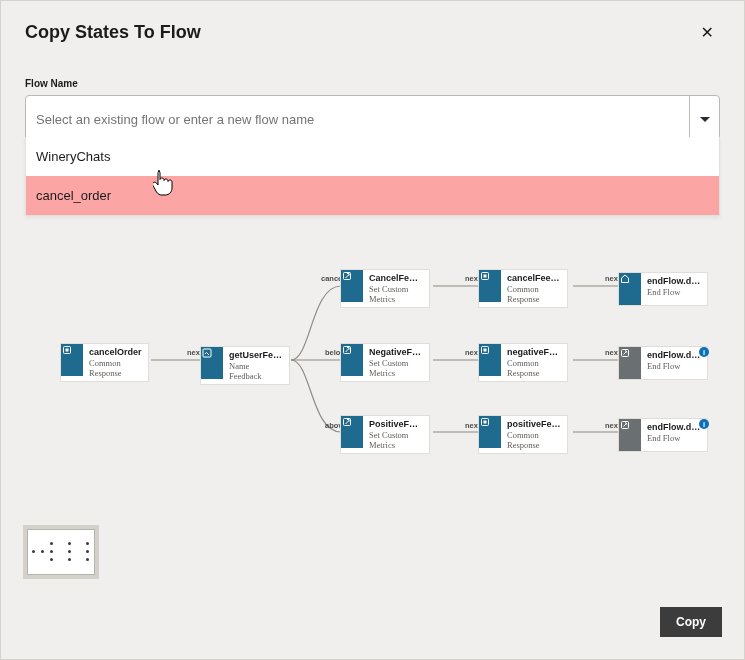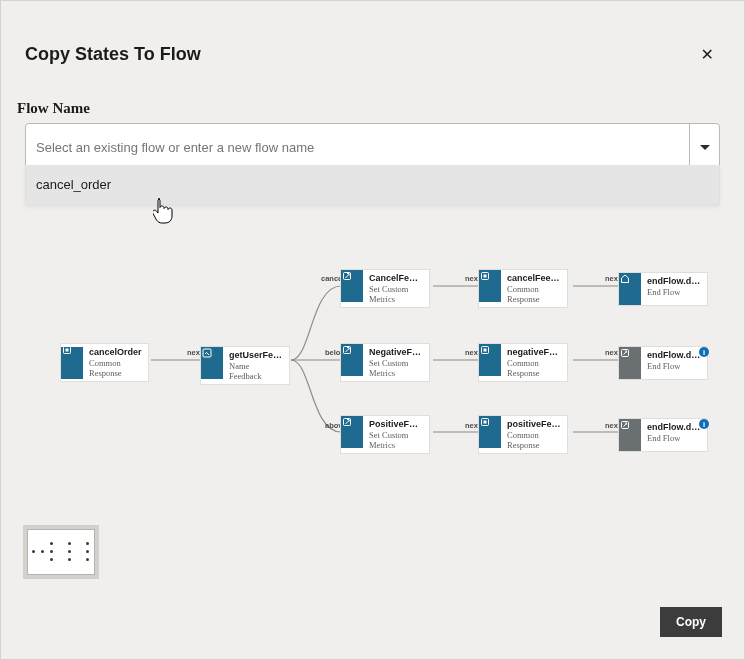--- a/index.html
+++ b/index.html
@@ -6,25 +6,25 @@
   html, body { margin:0; padding:0; }
   body {
     width:745px; height:660px;
     background:#f1efed;
     font-family:Arial, Helvetica, sans-serif;
     color:#1b1b1b;
     position:relative;
     border:1px solid #d6d2cd;
     overflow:hidden;
   }
-  .header { padding:28px 24px 4px 24px; display:flex; align-items:center;margin-top:12px; }
+  .header { padding:18px 24px 4px 24px; display:flex; align-items:center; }
   .header h1 { font-size:18px; margin:0; font-weight:700; flex:1; }
   .close { font-size:16px; cursor:pointer; padding:4px 6px; }
 
-  .field-label { font-size:15px; font-weight:700; padding:28px 24px 6px 16px;font-family:Liberation Serif, serif; }
+  .field-label { font-size:10px; font-weight:700; padding:28px 24px 6px 24px; }
   .combo { margin:0 24px; position:relative; }
   .combo-input-wrap {
     display:flex; background:#fff;
     border:1px solid #bcb8b3; border-radius:4px; height:48px;
   }
   .combo input {
     flex:1; border:none; outline:none; padding:0 10px;
     font-size:13px; color:#555; background:transparent;
   }
   .combo input::placeholder { color:#757575; }
@@ -38,21 +38,21 @@
     border-right:5px solid transparent; border-top:5px solid #2b2b2b;
   }
   .dropdown {
     position:absolute; top:42px; left:0; right:0;
     background:#fff; border:1px solid #e3e0dc; border-top:none;
     box-shadow:0 2px 4px rgba(0,0,0,0.06);
   }
   .dd-item {
     font-size:13px; padding:12px 10px; cursor:pointer;
   }
-  .dd-item.hovered { background:#e5e5e5; }
+  .dd-item.hovered { background:#fca5a5; }
   .cursor {
     position:absolute; left:128px; top:74px; pointer-events:none;
   }
 
   .canvas {
     position:absolute; left:0; top:258px; width:745px; height:220px;
   }
   .canvas svg { position:absolute; left:0; top:0; }
 
   .node {
@@ -111,20 +111,21 @@
 <div class="field-label">Flow Name</div>
 
 <div class="combo">
   <div class="combo-input-wrap">
     <input type="text" placeholder="Select an existing flow or enter a new flow name" style="">
     <div class="combo-caret">
       <div class="caret-down"></div>
     </div>
   </div>
   <div class="dropdown">
+    <div class="dd-item">WineryChats</div>
     <div class="dd-item hovered">cancel_order</div>
   </div>
 
   <svg class="cursor" width="24" height="28" viewBox="0 0 24 28">
     <path d="M7 2c1.2 0 2 .9 2 2v6.5c.3-.9 1-1.5 2-1.5s2 .8 2 2v.5c.3-.8 1-1.5 2-1.5s2 .8 2 2v.5c.3-.8 1-1.5 2-1.5s2 .8 2 2v6c0 3.8-2.5 7-7 7h-3c-2.4 0-4-1-5.5-3L2 16.5c-.7-1-.5-2.3.5-3 1-.6 2.3-.4 3 .6L7 16V4c0-1.1.8-2 2-2z" transform="translate(-2,0)" fill="#fff" stroke="#000" stroke-width="1"></path>
   </svg>
 </div>
 
 <div class="canvas">
 
@@ -147,21 +148,21 @@
   <span class="conn-label" style="left:320px; top:15px;">cancel</span>
   <span class="conn-label" style="left:324px; top:89px;">below</span>
   <span class="conn-label" style="left:324px; top:162px;">above</span>
   <span class="conn-label" style="left:464px; top:15px;">next</span>
   <span class="conn-label" style="left:464px; top:89px;">next</span>
   <span class="conn-label" style="left:464px; top:162px;">next</span>
   <span class="conn-label" style="left:604px; top:15px;">next</span>
   <span class="conn-label" style="left:604px; top:89px;">next</span>
   <span class="conn-label" style="left:604px; top:162px;">next</span>
 
-  <div class="node" style="left:60px; top:85px;align-items:center;">
+  <div class="node" style="left:60px; top:85px;">
     <div class="icon">
       <svg viewBox="0 0 24 24">
           <rect x="5" y="5" width="14" height="14" rx="2" fill="none" stroke="#fff" stroke-width="2"></rect>
           <rect x="9" y="9" width="6" height="6" fill="#fff"></rect>
         </svg>
     </div>
     <div class="txt">
       <div class="title">cancelOrder</div>
       <div class="sub">Common</div>
       <div class="sub">Response</div>

